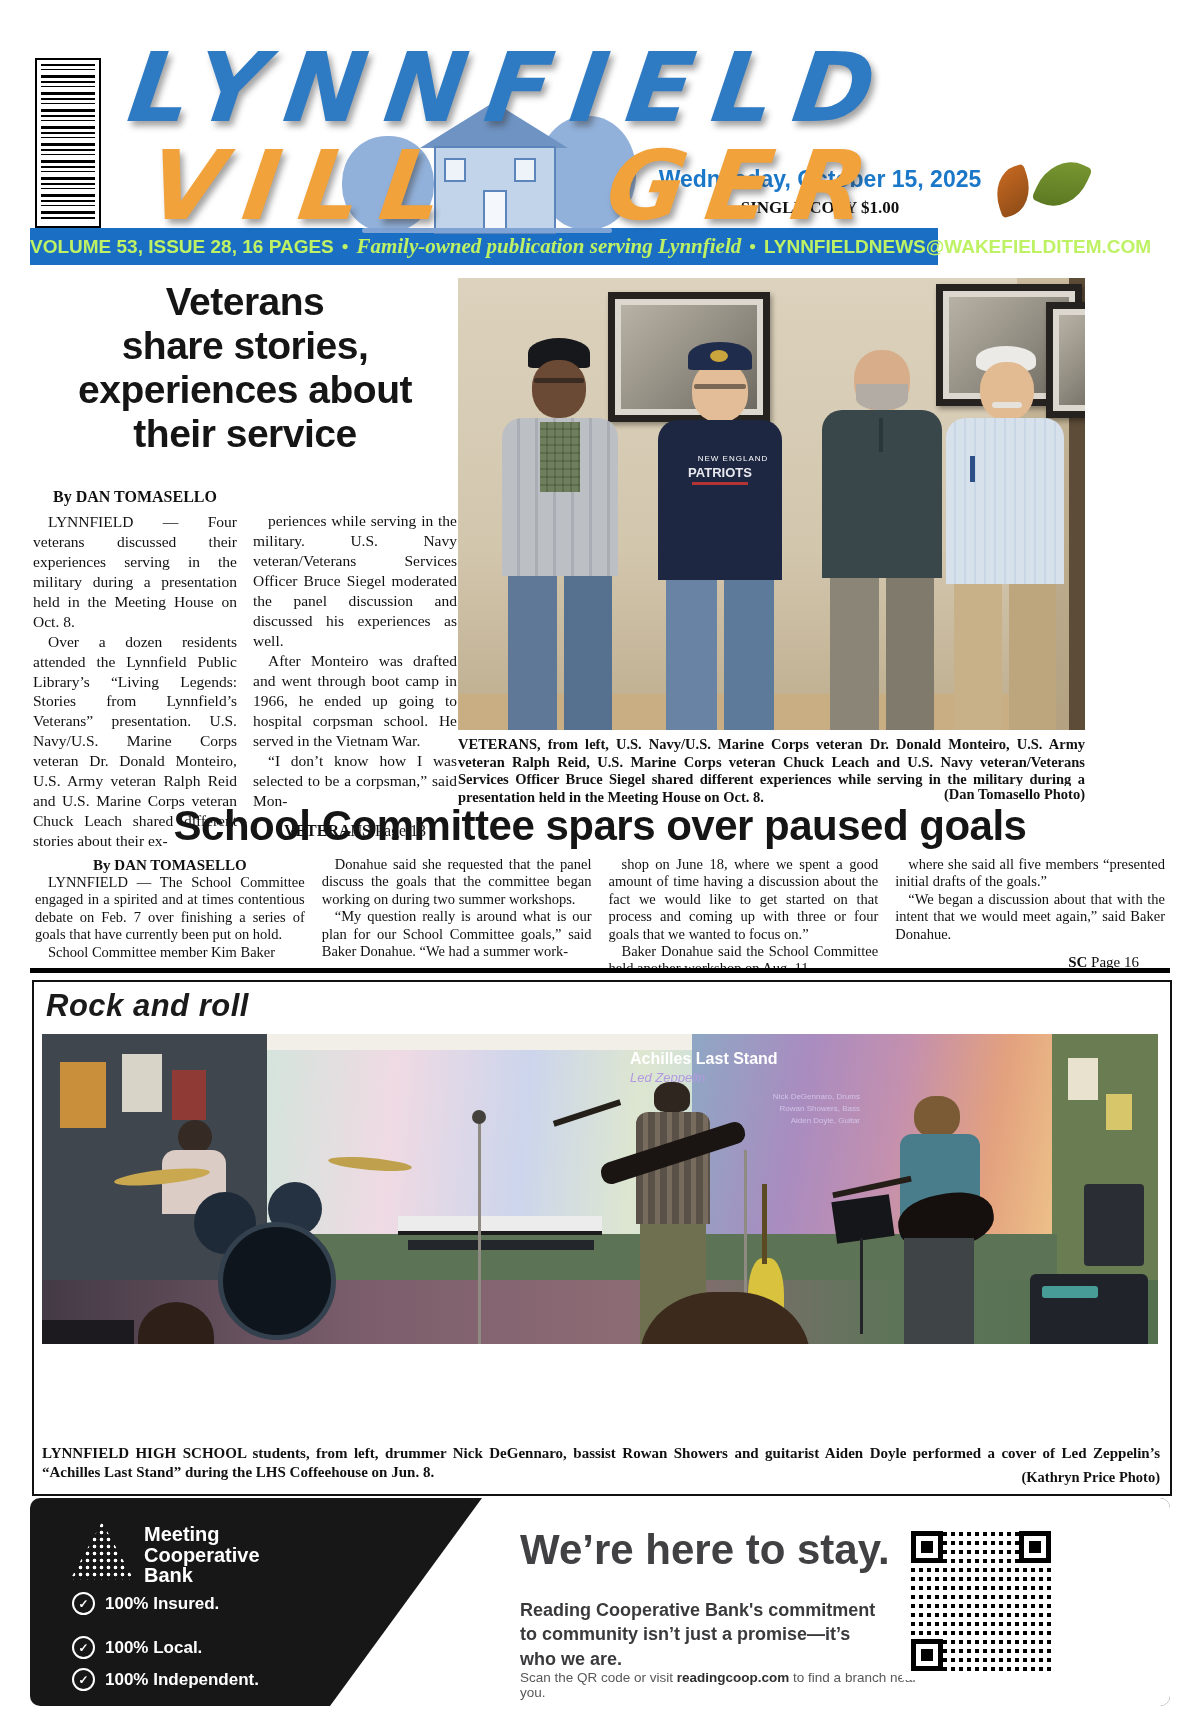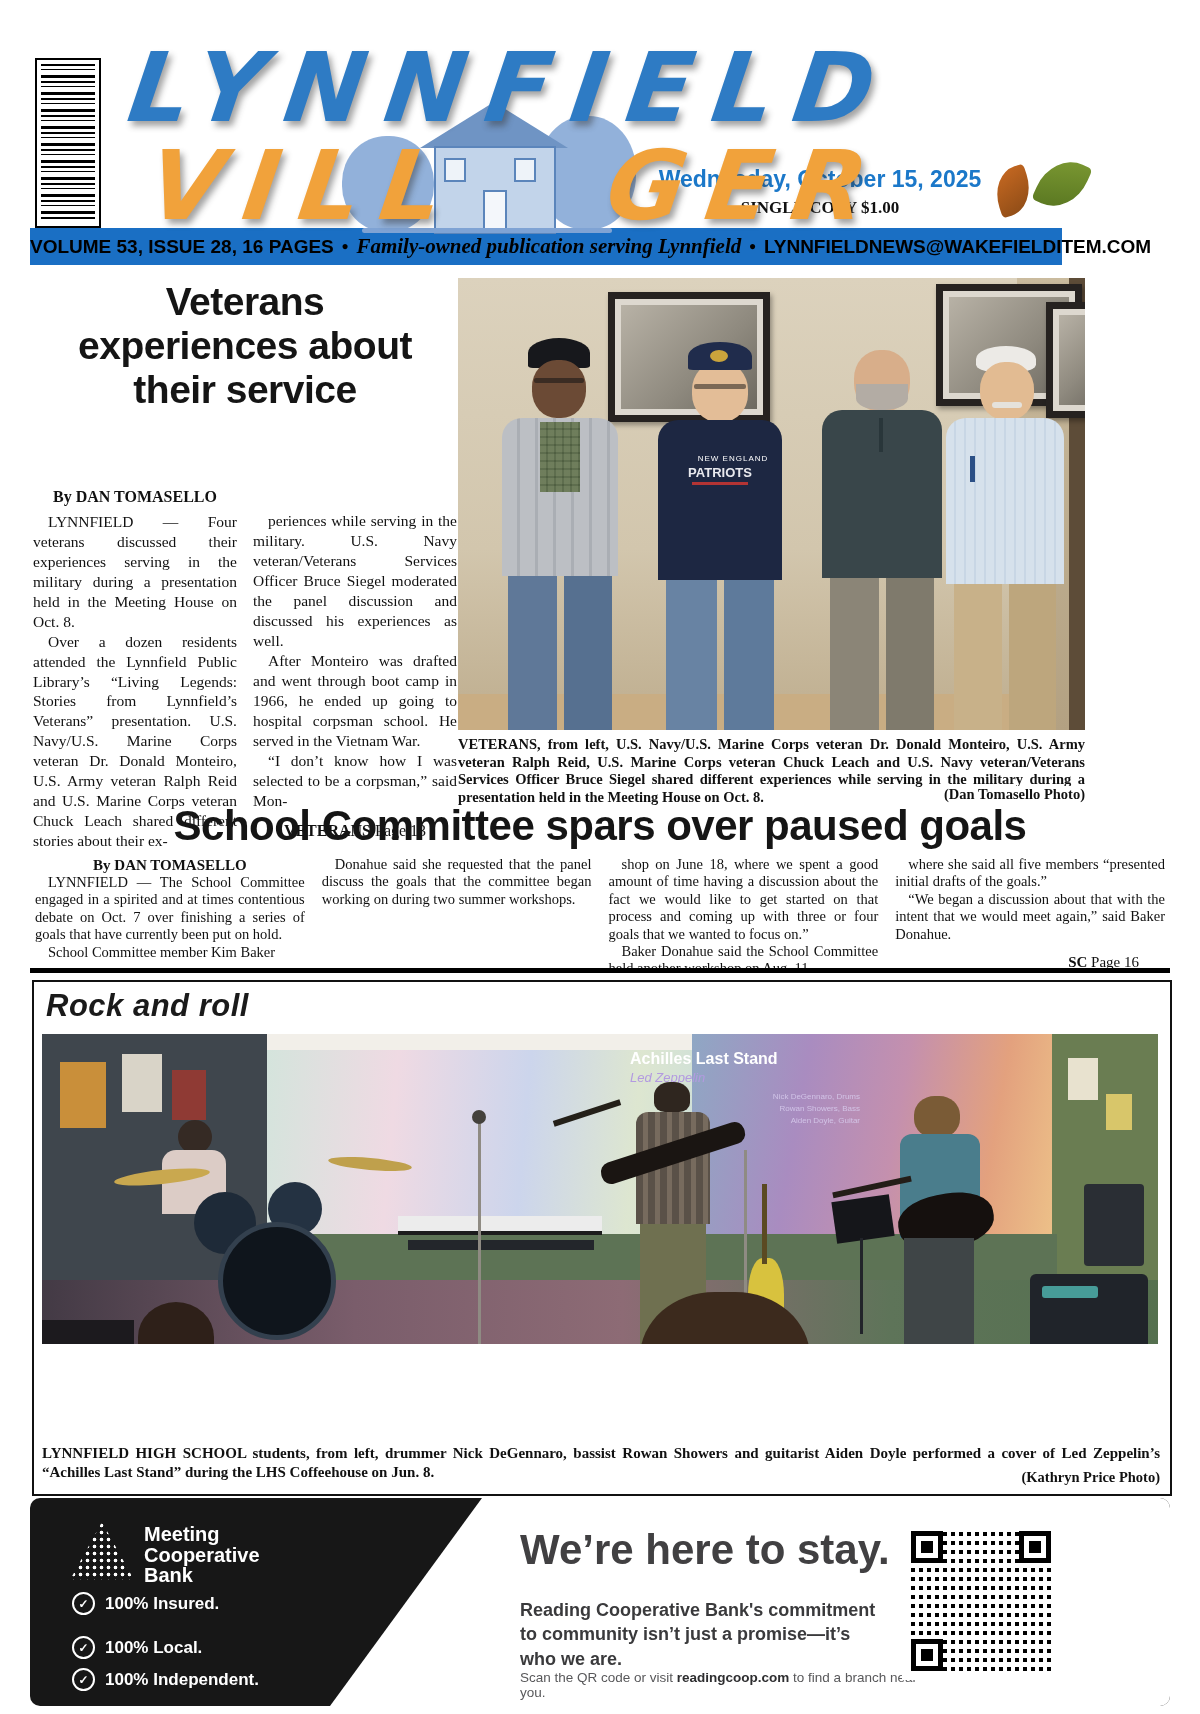--- a/index.html
+++ b/index.html
@@ -21,21 +21,21 @@
   .house-body{position:absolute;left:92px;top:48px;width:118px;height:84px;background:#c2d4ea;border:2px solid #5b85bb;}
   .house-roof{position:absolute;left:78px;top:4px;width:0;height:0;border-left:74px solid transparent;border-right:74px solid transparent;border-bottom:46px solid #6f94c4;}
   .house-door{position:absolute;left:141px;top:92px;width:20px;height:38px;background:#f4f7fb;border:2px solid #5b85bb;}
   .house-win{position:absolute;width:18px;height:20px;background:#eef3f9;border:2px solid #5b85bb;}
   .house-ground{position:absolute;left:20px;top:130px;width:250px;height:5px;background:#7fa3d4;border-radius:3px;}
   .date{left:655px;top:166px;width:330px;text-align:center;color:#1b78c9;font-weight:bold;font-size:23px;}
   .price{left:655px;top:198px;width:330px;text-align:center;font-weight:bold;font-size:17px;color:#111;}
   .leaf{position:absolute;}
   .leaf1{left:995px;top:168px;width:36px;height:46px;background:linear-gradient(160deg,#c96a22,#8a4a16);border-radius:75% 10% 75% 10%;transform:rotate(-18deg);}
   .leaf2{left:1040px;top:158px;width:44px;height:52px;background:linear-gradient(160deg,#7f9c34,#55731f);border-radius:75% 10% 75% 10%;transform:rotate(24deg);}
-  .infobar{left:30px;top:228px;width:1032px;height:37px;background:#1a6fc4;color:#000000;text-align:right;line-height:37px;white-space:nowrap;}
+  .infobar{left:30px;top:228px;width:908px;height:37px;background:#1a6fc4;color:#bef264;text-align:right;line-height:37px;white-space:nowrap;}
   .infobar .v{font-family:"Liberation Sans",sans-serif;font-weight:bold;font-size:19px;}
   .infobar .t{font-style:italic;font-weight:bold;font-size:21px;}
   .infobar .b{font-size:19px;font-weight:bold;padding:0 8px;}
   
   .h1-block{left:33px;top:280px;width:424px;text-align:center;font-family:"Liberation Sans",sans-serif;
      font-weight:bold;font-size:39px;line-height:1.13;color:#151515;letter-spacing:-0.5px;}
   .h1-block span{display:block;}
   .byline{text-align:center;font-weight:bold;font-size:16px;margin:0 0 4px 0;}
   .cols2{left:33px;top:487px;width:424px;display:flex;gap:16px;}
   .col{flex:1;font-size:15.5px;line-height:1.29;text-align:justify;}
@@ -132,20 +132,21 @@
   <div class="ab price">SINGLE COPY $1.00</div>
   <div class="leaf leaf1"></div>
   <div class="leaf leaf2"></div>
 
   <div class="ab infobar">
     <span class="v">VOLUME 53, ISSUE 28, 16 PAGES</span><span class="b">•</span><span class="t">Family-owned publication serving Lynnfield</span><span class="b">•</span><span class="v">LYNNFIELDNEWS@WAKEFIELDITEM.COM</span>
   </div>
 
   <div class="ab h1-block">
     <span>Veterans</span>
+    <span>share stories,</span>
     <span>experiences about</span>
     <span>their service</span>
   </div>
 
   <div class="ab cols2">
     <div class="col">
       <div class="byline">By DAN TOMASELLO</div>
       <p>LYNNFIELD — Four veterans discussed their experiences serving in the military during a presentation held in the Meeting House on Oct. 8.</p>
       <p>Over a dozen residents attended the Lynnfield Public Library’s “Living Legends: Stories from Lynnfield’s Veterans” presentation. U.S. Navy/U.S. Marine Corps veteran Dr. Donald Monteiro, U.S. Army veteran Ralph Reid and U.S. Marine Corps veteran Chuck Leach shared different stories about their ex-</p>
     </div>
@@ -230,25 +231,26 @@
 
   <div class="ab cap1" style="height:68px;">
     <span>VETERANS, from left, U.S. Navy/U.S. Marine Corps veteran Dr. Donald Monteiro, U.S. Army veteran Ralph Reid, U.S. Marine Corps veteran Chuck Leach and U.S. Navy veteran/Veterans Services Officer Bruce Siegel shared different experiences while serving in the military during a presentation held in the Meeting House on Oct. 8.</span>
     <span class="credit-abs">(Dan Tomasello Photo)</span>
   </div>
 
   <div class="ab h2-block">School Committee spars over paused goals</div>
   <div class="ab cols4">
     <div class="col4">
       <div class="byline2">By DAN TOMASELLO</div>
-      <p>LYNNFIELD — The School Committee engaged in a spirited and at times contentious debate on Oct. 7 over finishing a series of goals that have currently been put on hold.</p>
+      <p>LYNNFIELD — The School Committee engaged in a spirited and at times contentious debate on Feb. 7 over finishing a series of goals that have currently been put on hold.</p>
       <p>School Committee member Kim Baker</p>
     </div>
     <div class="col4">
       <p>Donahue said she requested that the panel discuss the goals that the committee began working on during two summer workshops.</p>
+      <p>“My question really is around what is our plan for our School Committee goals,” said Baker Donahue. “We had a summer work-</p>
     </div>
     <div class="col4">
       <p>shop on June 18, where we spent a good amount of time having a discussion about the fact we would like to get started on that process and coming up with three or four goals that we wanted to focus on.”</p>
       <p>Baker Donahue said the School Committee held another workshop on Aug. 11,</p>
     </div>
     <div class="col4">
       <p>where she said all five members “presented initial drafts of the goals.”</p>
       <p>“We began a discussion about that with the intent that we would meet again,” said Baker Donahue.</p>
       <div class="jump2">
         <span style="font-weight:bold;">SC</span>

